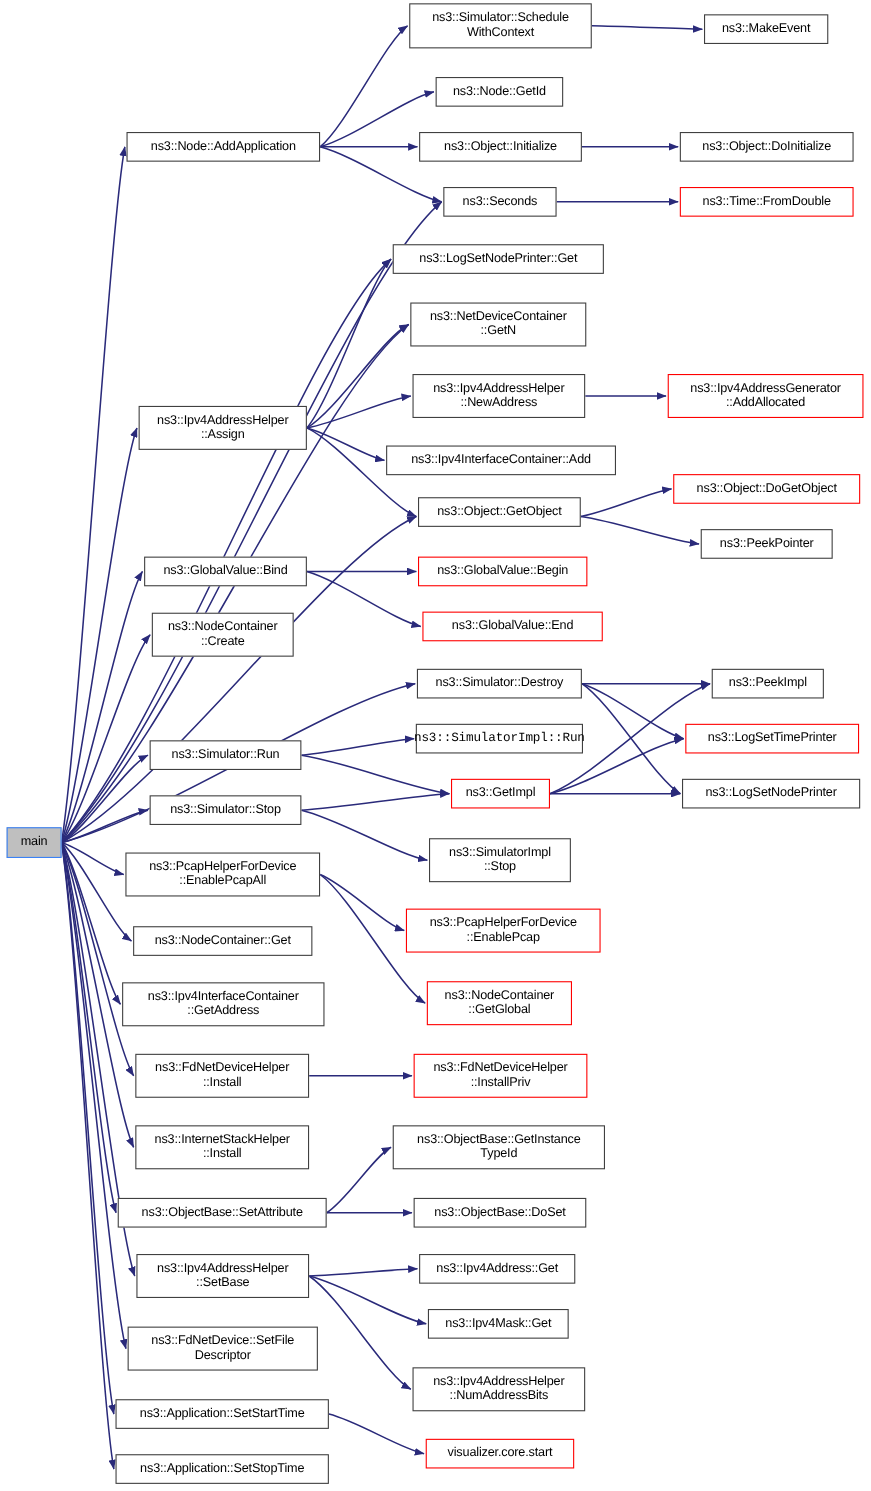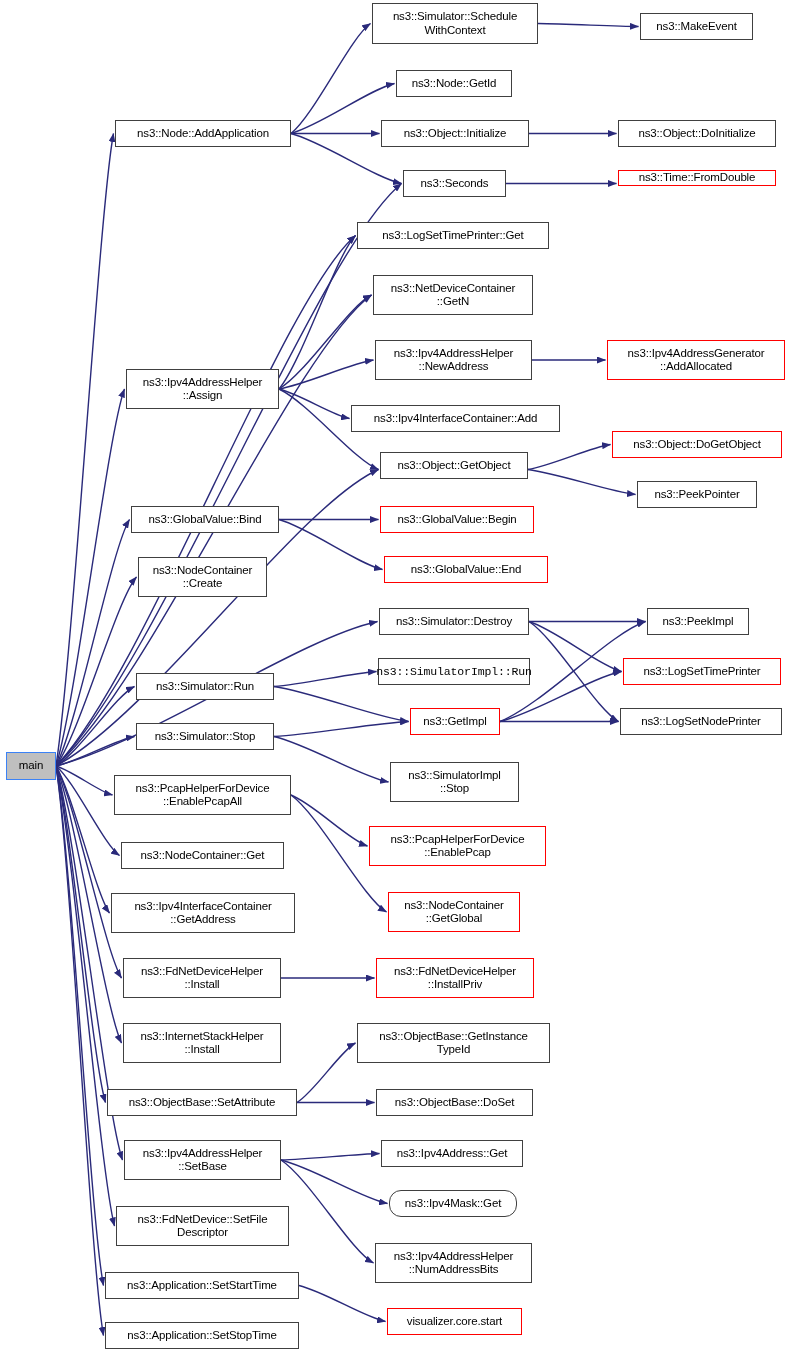--- a/index.html
+++ b/index.html
@@ -85,22 +85,22 @@
   </svg>
   <div id="node-layer">
       <div class="node root" style="left: 6px; top: 752px; width: 50px; height: 28px;">main</div>
       <div class="node" style="left: 115px; top: 120px; width: 176px; height: 27px;">ns3::Node::AddApplication</div>
       <div class="node" style="left: 372px; top: 3px; width: 166px; height: 41px;">ns3::Simulator::Schedule<br>WithContext</div>
       <div class="node" style="left: 640px; top: 13px; width: 113px; height: 27px;">ns3::MakeEvent</div>
       <div class="node" style="left: 396px; top: 70px; width: 116px; height: 27px;">ns3::Node::GetId</div>
       <div class="node" style="left: 381px; top: 120px; width: 148px; height: 27px;">ns3::Object::Initialize</div>
       <div class="node" style="left: 618px; top: 120px; width: 158px; height: 27px;">ns3::Object::DoInitialize</div>
       <div class="node" style="left: 403px; top: 170px; width: 103px; height: 27px;">ns3::Seconds</div>
-      <div class="node red" style="left: 618px; top: 170px; width: 158px; height: 16px;">ns3::Time::FromDouble</div>
-      <div class="node" style="left: 357px; top: 222px; width: 192px; height: 27px;">ns3::LogSetTimePrinter::Get</div>
+      <div class="node red" style="left: 618px; top: 170px; width: 158px; height: 27px;">ns3::Time::FromDouble</div>
+      <div class="node" style="left: 357px; top: 222px; width: 192px; height: 27px;">ns3::LogSetNodePrinter::Get</div>
       <div class="node" style="left: 373px; top: 275px; width: 160px; height: 40px;">ns3::NetDeviceContainer<br>::GetN</div>
       <div class="node" style="left: 126px; top: 369px; width: 153px; height: 40px;">ns3::Ipv4AddressHelper<br>::Assign</div>
       <div class="node" style="left: 375px; top: 340px; width: 157px; height: 40px;">ns3::Ipv4AddressHelper<br>::NewAddress</div>
       <div class="node red" style="left: 607px; top: 340px; width: 178px; height: 40px;">ns3::Ipv4AddressGenerator<br>::AddAllocated</div>
       <div class="node" style="left: 351px; top: 405px; width: 209px; height: 27px;">ns3::Ipv4InterfaceContainer::Add</div>
       <div class="node" style="left: 380px; top: 452px; width: 148px; height: 27px;">ns3::Object::GetObject</div>
       <div class="node red" style="left: 612px; top: 431px; width: 170px; height: 27px;">ns3::Object::DoGetObject</div>
       <div class="node" style="left: 637px; top: 481px; width: 120px; height: 27px;">ns3::PeekPointer</div>
       <div class="node" style="left: 131px; top: 506px; width: 148px; height: 27px;">ns3::GlobalValue::Bind</div>
       <div class="node red" style="left: 380px; top: 506px; width: 154px; height: 27px;">ns3::GlobalValue::Begin</div>
@@ -121,20 +121,20 @@
       <div class="node red" style="left: 388px; top: 892px; width: 132px; height: 40px;">ns3::NodeContainer<br>::GetGlobal</div>
       <div class="node" style="left: 111px; top: 893px; width: 184px; height: 40px;">ns3::Ipv4InterfaceContainer<br>::GetAddress</div>
       <div class="node" style="left: 123px; top: 958px; width: 158px; height: 40px;">ns3::FdNetDeviceHelper<br>::Install</div>
       <div class="node red" style="left: 376px; top: 958px; width: 158px; height: 40px;">ns3::FdNetDeviceHelper<br>::InstallPriv</div>
       <div class="node" style="left: 123px; top: 1023px; width: 158px; height: 40px;">ns3::InternetStackHelper<br>::Install</div>
       <div class="node" style="left: 357px; top: 1023px; width: 193px; height: 40px;">ns3::ObjectBase::GetInstance<br>TypeId</div>
       <div class="node" style="left: 107px; top: 1089px; width: 190px; height: 27px;">ns3::ObjectBase::SetAttribute</div>
       <div class="node" style="left: 376px; top: 1089px; width: 157px; height: 27px;">ns3::ObjectBase::DoSet</div>
       <div class="node" style="left: 124px; top: 1140px; width: 157px; height: 40px;">ns3::Ipv4AddressHelper<br>::SetBase</div>
       <div class="node" style="left: 381px; top: 1140px; width: 142px; height: 27px;">ns3::Ipv4Address::Get</div>
-      <div class="node" style="left: 389px; top: 1190px; width: 128px; height: 27px; border-radius: 12px;">ns3::Ipv4Mask::Get</div>
+      <div class="node" style="left: 389px; top: 1190px; width: 128px; height: 27px;">ns3::Ipv4Mask::Get</div>
       <div class="node" style="left: 116px; top: 1206px; width: 173px; height: 40px;">ns3::FdNetDevice::SetFile<br>Descriptor</div>
       <div class="node" style="left: 375px; top: 1243px; width: 157px; height: 40px;">ns3::Ipv4AddressHelper<br>::NumAddressBits</div>
       <div class="node" style="left: 105px; top: 1272px; width: 194px; height: 27px;">ns3::Application::SetStartTime</div>
       <div class="node red" style="left: 387px; top: 1308px; width: 135px; height: 27px;">visualizer.core.start</div>
       <div class="node" style="left: 105px; top: 1322px; width: 194px; height: 27px;">ns3::Application::SetStopTime</div>
     </div>
 </div>
 
 </body></html>

